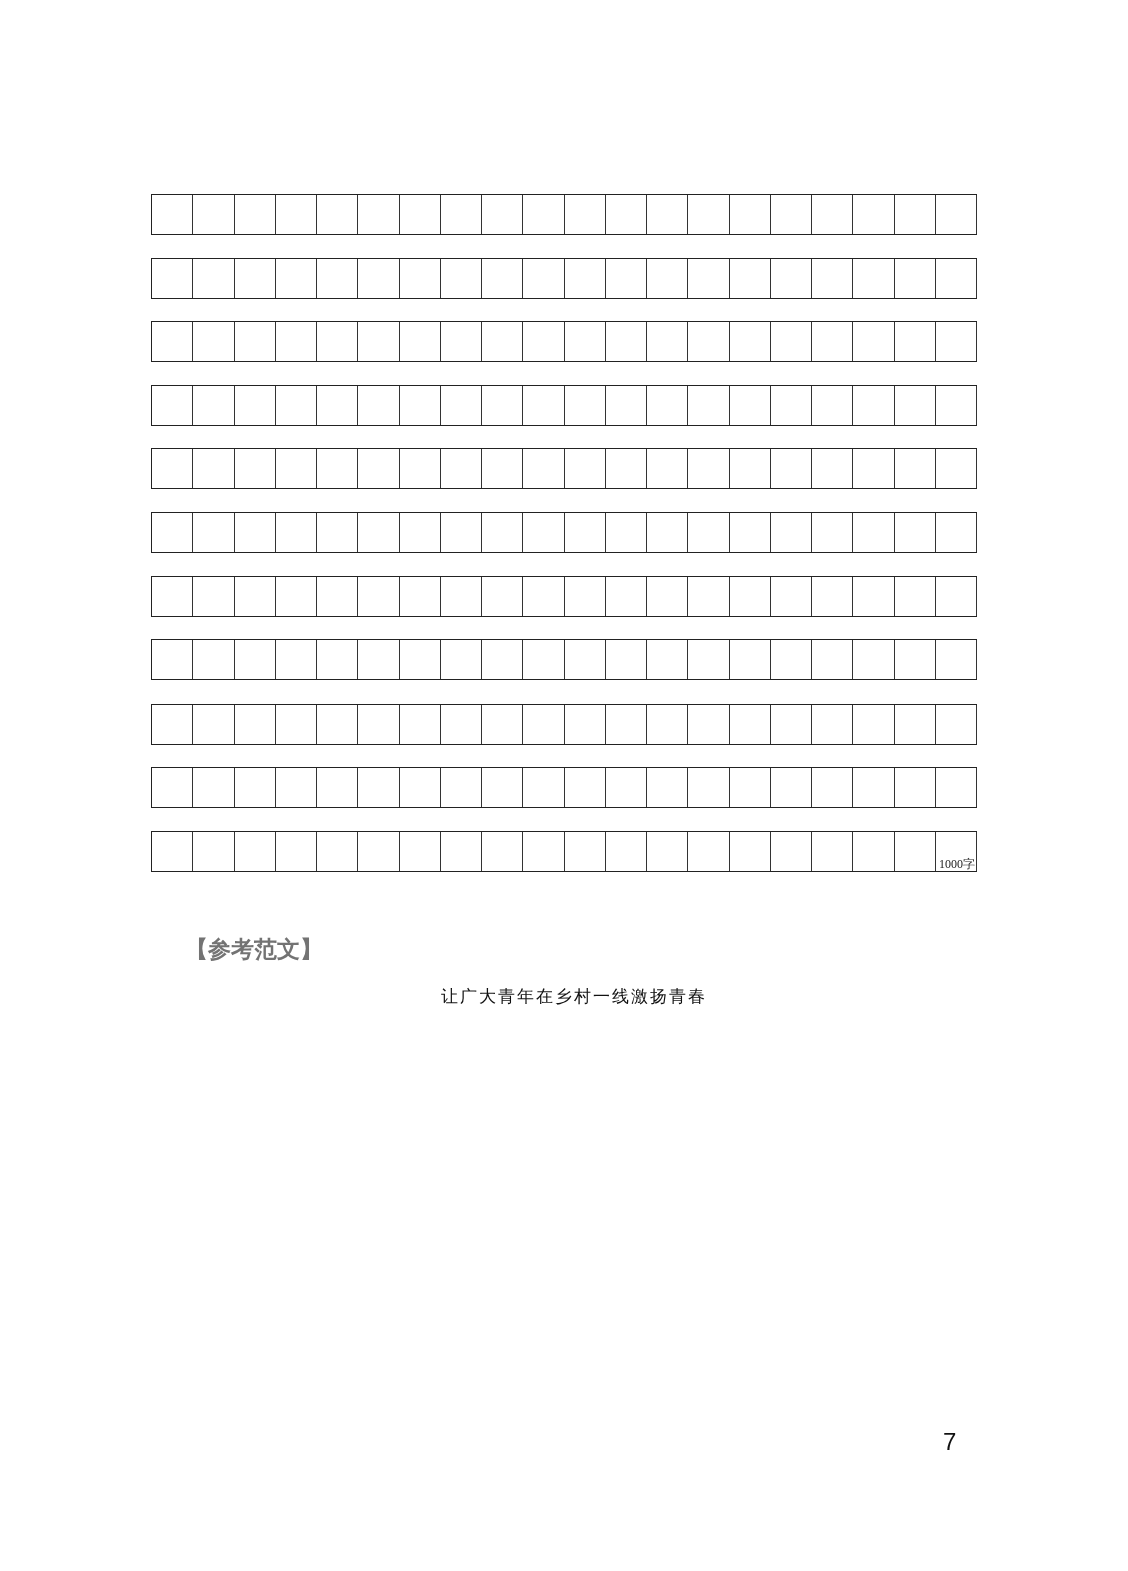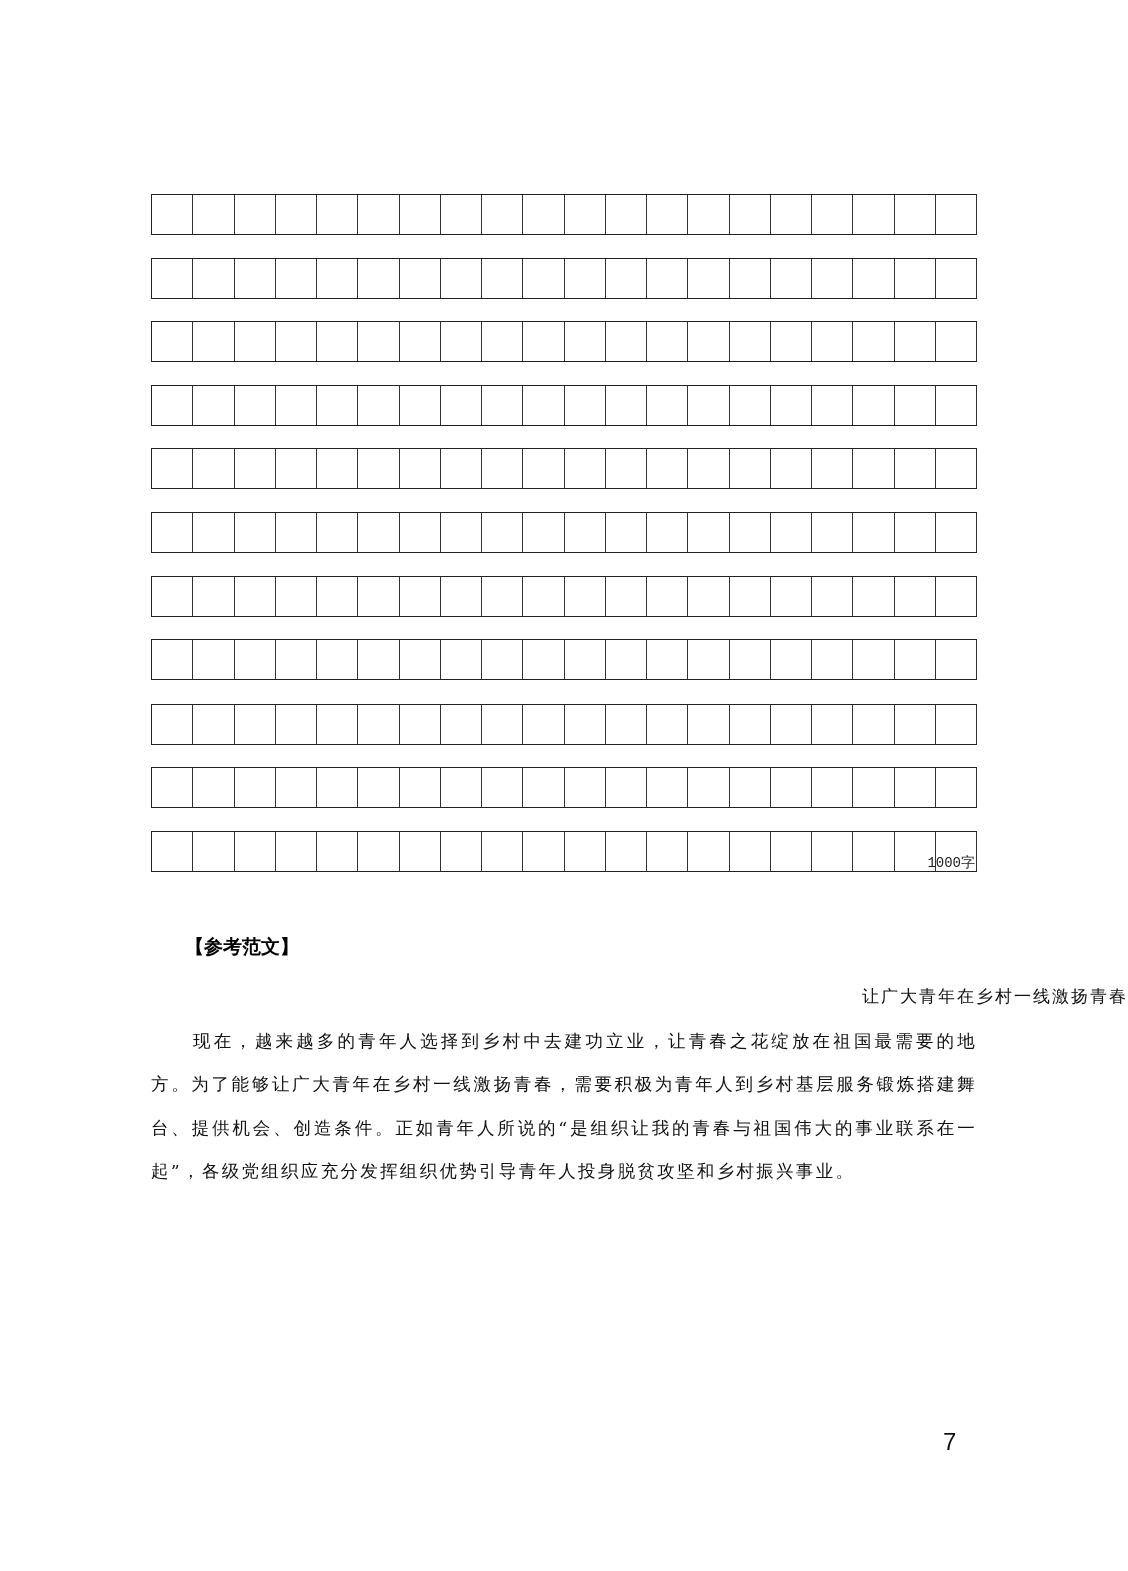--- a/index.html
+++ b/index.html
@@ -35,41 +35,41 @@
       flex: 1 1 0;
       height: 100%;
       box-sizing: border-box;
       border-right: 1.5px solid #333;
       position: relative;
     }
     .word-count {
       position: absolute;
       right: 1px;
       bottom: 1px;
-      font-size: 14px;
-      font-family: Liberation Mono, monospace;
+      font-size: 12px;
+      font-family: Liberation Serif, serif;
       color: #222;
       line-height: 1;
       white-space: nowrap;
     }
     .section-label {
       position: absolute;
       left: 185px;
       top: 934px;
       font-family: "Liberation Sans", "DejaVu Sans", sans-serif;
       font-weight: bold;
-      font-size: 19px;
-      color: #000000;
+      font-size: 23px;
+      color: #737373;
     }
     .essay-title {
       position: absolute;
       left: 0;
       width: 1128px;
       top: 985px;
-      text-align: right;
+      text-align: center;
       font-size: 17px;
       letter-spacing: 2px;
       padding-left: 20px;
       box-sizing: border-box;
     }
     .essay-body {
       position: absolute;
       left: 151px;
       top: 1020px;
       width: 826px;
@@ -339,16 +339,15 @@
         <span class="word-count">1000字</span>
       </div>
     </div>
   </div>
 
 <div class="section-label">【参考范文】</div>
 
 <div class="essay-title">让广大青年在乡村一线激扬青春</div>
 
 <div class="essay-body">
-  <p>现在，越来越多的青年人选择到乡村中去建功立业，让青春之花绽放在祖国最需要的地方。为了能够让广大青年在乡村一线激扬青春，需要积极为青年人到乡村基层服务锻炼搭建舞台、提供机会、创造条件。正如青年人所说的“是组织让我的青春与祖国伟大的事业联系在一起”，各级党组织应充分发挥组织优势引导青年人投身脱贫攻坚和乡村振兴事业。</p>
 </div>
 
 <div class="page-number">7</div>
 
 </body></html>

